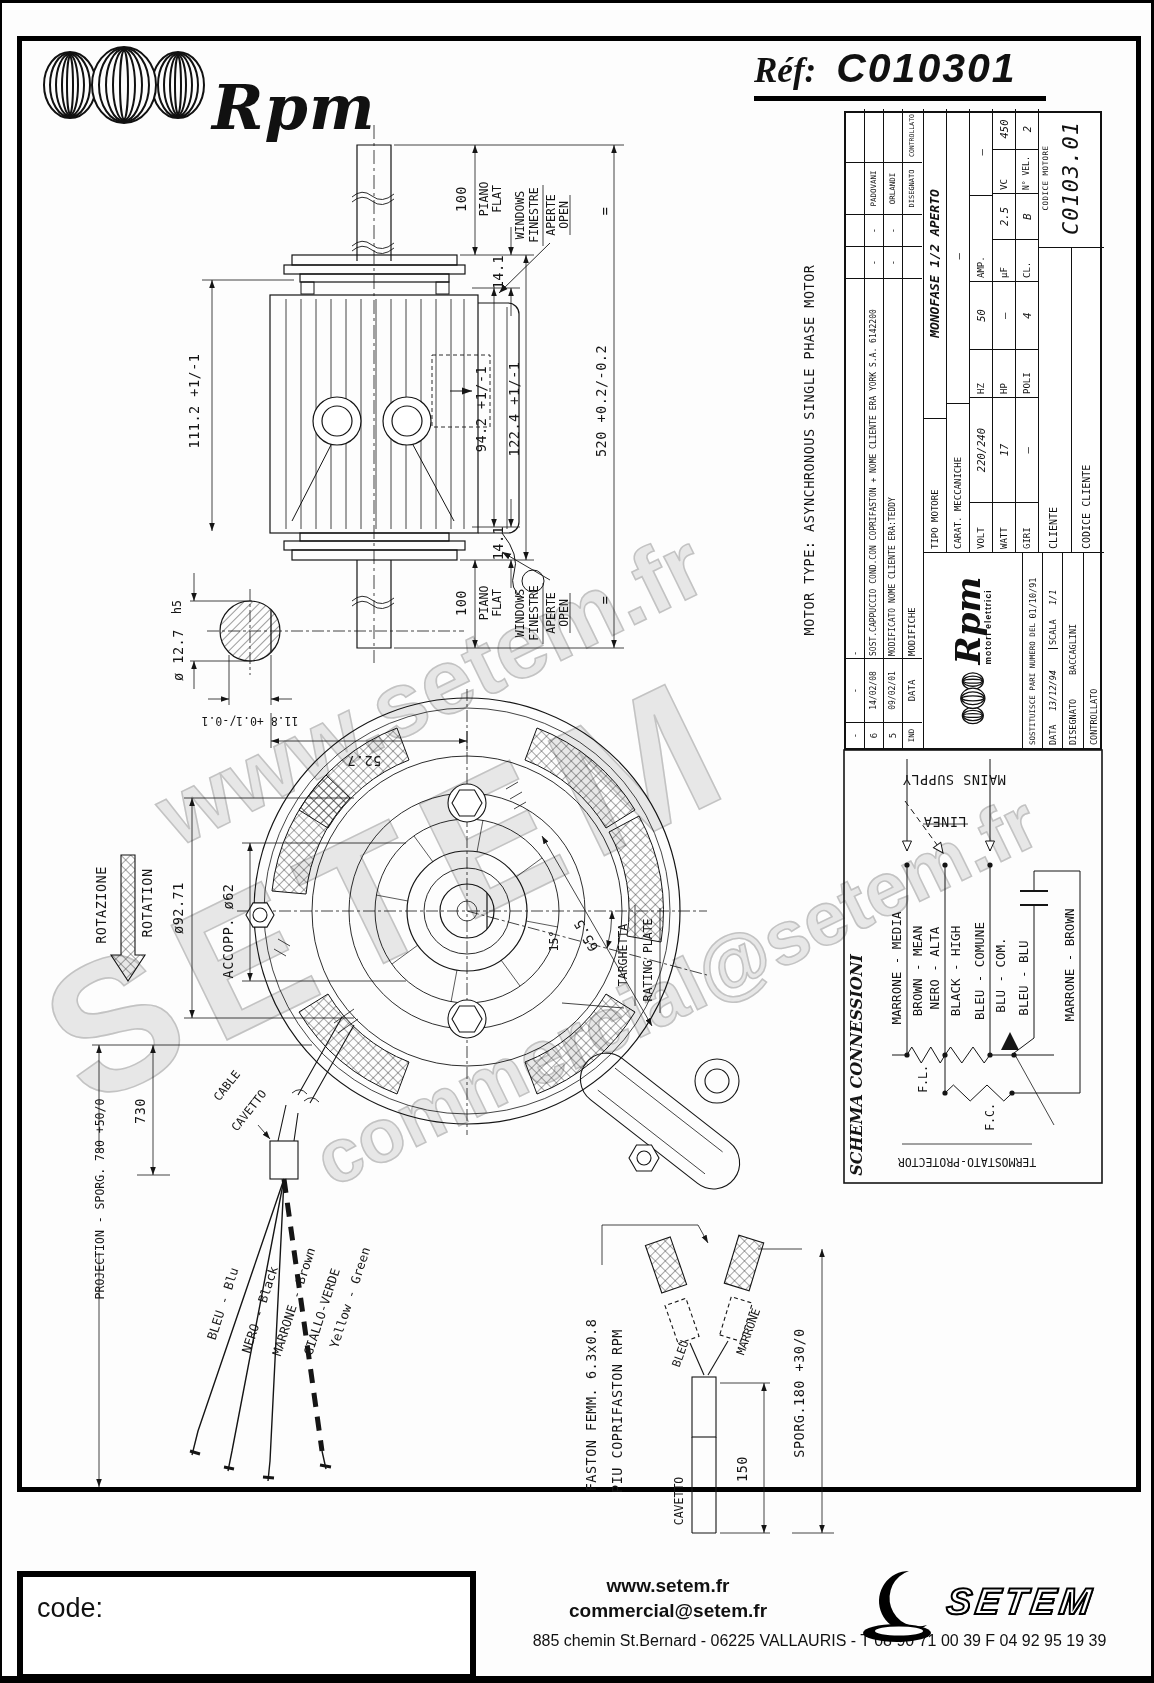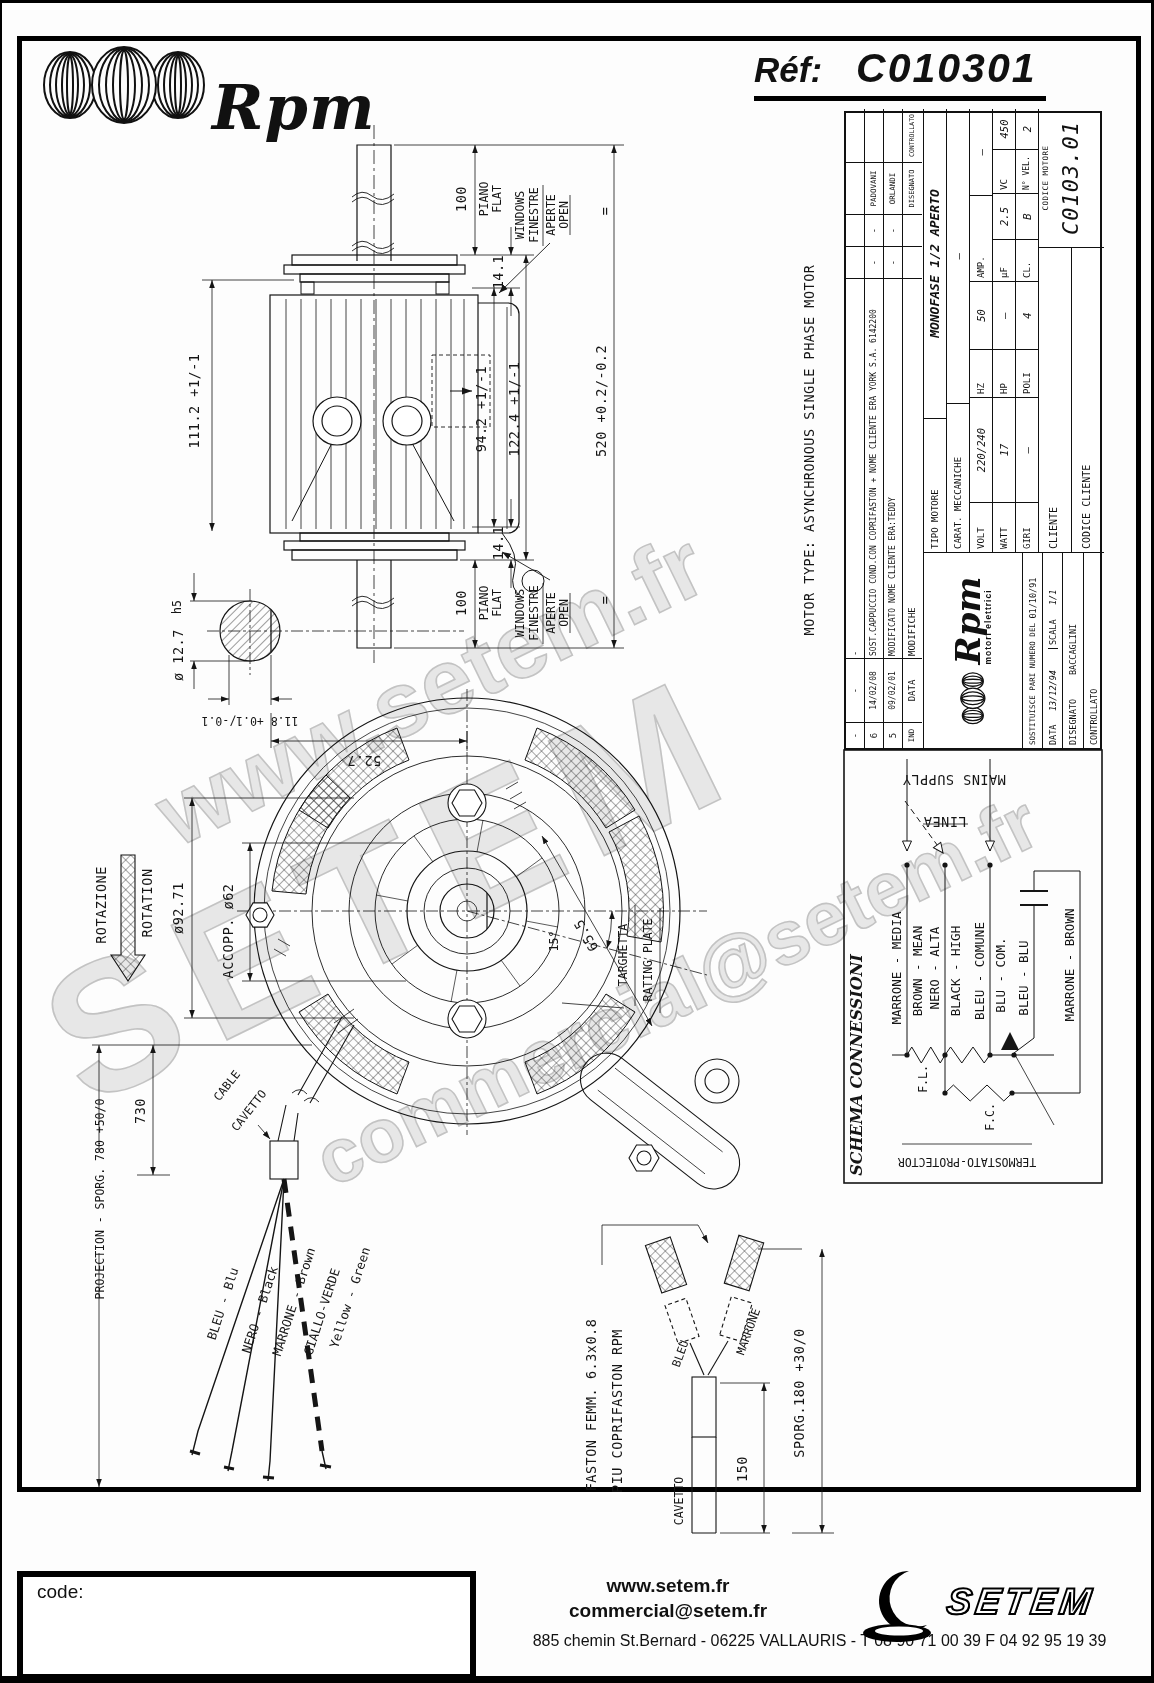--- a/index.html
+++ b/index.html
@@ -12,21 +12,21 @@
   svg text{fill:#151515;}
   .dim{font-family:"DejaVu Sans Mono",monospace;font-size:13.5px;letter-spacing:.5px;}
   .dimsm{font-family:"DejaVu Sans Mono",monospace;font-size:11.5px;}
   .lbl{font-family:"DejaVu Sans Mono",monospace;font-size:12.5px;}
   .wm{font-family:"Liberation Sans",sans-serif;font-weight:bold;fill:#e7e7e7;stroke:#c3c3c3;stroke-width:1.6px;}
   
   .hdr-logo{position:absolute;left:38px;top:40px;width:320px;height:85px;}
   .hdr-rpm{position:absolute;left:172px;top:28px;font-family:"DejaVu Serif",serif;font-style:italic;font-weight:bold;font-size:62px;letter-spacing:1px;}
   .ref{position:absolute;left:752px;top:42px;width:292px;border-bottom:5px solid #000;padding-bottom:4px;
        font-style:italic;font-weight:bold;white-space:nowrap;}
-  .ref .rl{font-size:35px;margin-right:34px;}
+  .ref .rl{font-size:35px;margin-right:20px;font-family:Liberation Serif, serif;}
   .ref .rv{font-size:41px;letter-spacing:2px;}
   
   .tb{position:absolute;left:842px;top:747px;width:639px;height:258px;transform:rotate(-90deg);transform-origin:0 0;
       background:#fff;border:2px solid #111;box-sizing:border-box;font-family:"DejaVu Sans Mono",monospace;color:#111;}
   .tb *{box-sizing:border-box;}
   .abs{position:absolute;}
   .tbrow{display:flex;width:100%;}
   .c{border-right:1px solid #111;border-bottom:1px solid #111;overflow:visible;white-space:nowrap;
      font-size:9px;line-height:18px;padding:0 2px;height:19px;}
   .c.last{border-right:none;}
@@ -38,21 +38,21 @@
   .logo-sub{font-size:8.5px;font-weight:bold;letter-spacing:1px;font-family:"Liberation Sans",sans-serif;}
   .trow{position:absolute;display:flex;border-bottom:1px solid #111;}
   .tl{font-size:9px;line-height:22px;padding-left:3px;border-right:1px solid #111;white-space:nowrap;}
   .tv{font-size:10.5px;font-style:italic;line-height:22px;text-align:center;white-space:nowrap;}
   .mono-it{font-style:italic;font-weight:bold;}
   .codmot{position:absolute;left:500px;top:193px;width:139px;height:65px;border-left:1px solid #111;text-align:center;}
   .codmot .l{font-size:7.5px;display:block;margin-top:2px;letter-spacing:.5px;}
   .codmot .v{font-size:22px;font-style:italic;letter-spacing:1px;display:block;margin-top:8px;}
   
   .codebox{position:absolute;left:15px;top:1568px;width:447px;height:97px;border:6px solid #000;background:#fff;}
-  .codebox .cl{position:absolute;left:14px;top:4px;font-size:19px;}
+  .codebox .cl{position:absolute;left:14px;top:16px;font-size:27px;}
   .codebox .cv{position:absolute;left:108px;top:18px;font-size:51px;font-weight:bold;letter-spacing:1px;}
   .fweb{position:absolute;left:516px;top:1572px;width:300px;text-align:center;font-weight:bold;font-size:19px;}
   .femail{position:absolute;left:516px;top:1597px;width:300px;text-align:center;font-weight:bold;font-size:19px;}
   .faddr{position:absolute;left:495px;top:1629px;width:645px;text-align:center;font-size:16px;white-space:nowrap;}
   .setem{position:absolute;left:945px;top:1578px;font-style:italic;font-weight:900;font-size:37px;letter-spacing:4px;
          color:#fff;-webkit-text-stroke:2px #000;text-shadow:1px 1px 0 #000;transform:skewX(-8deg);}
 </style>
 </head>
 <body>
 

